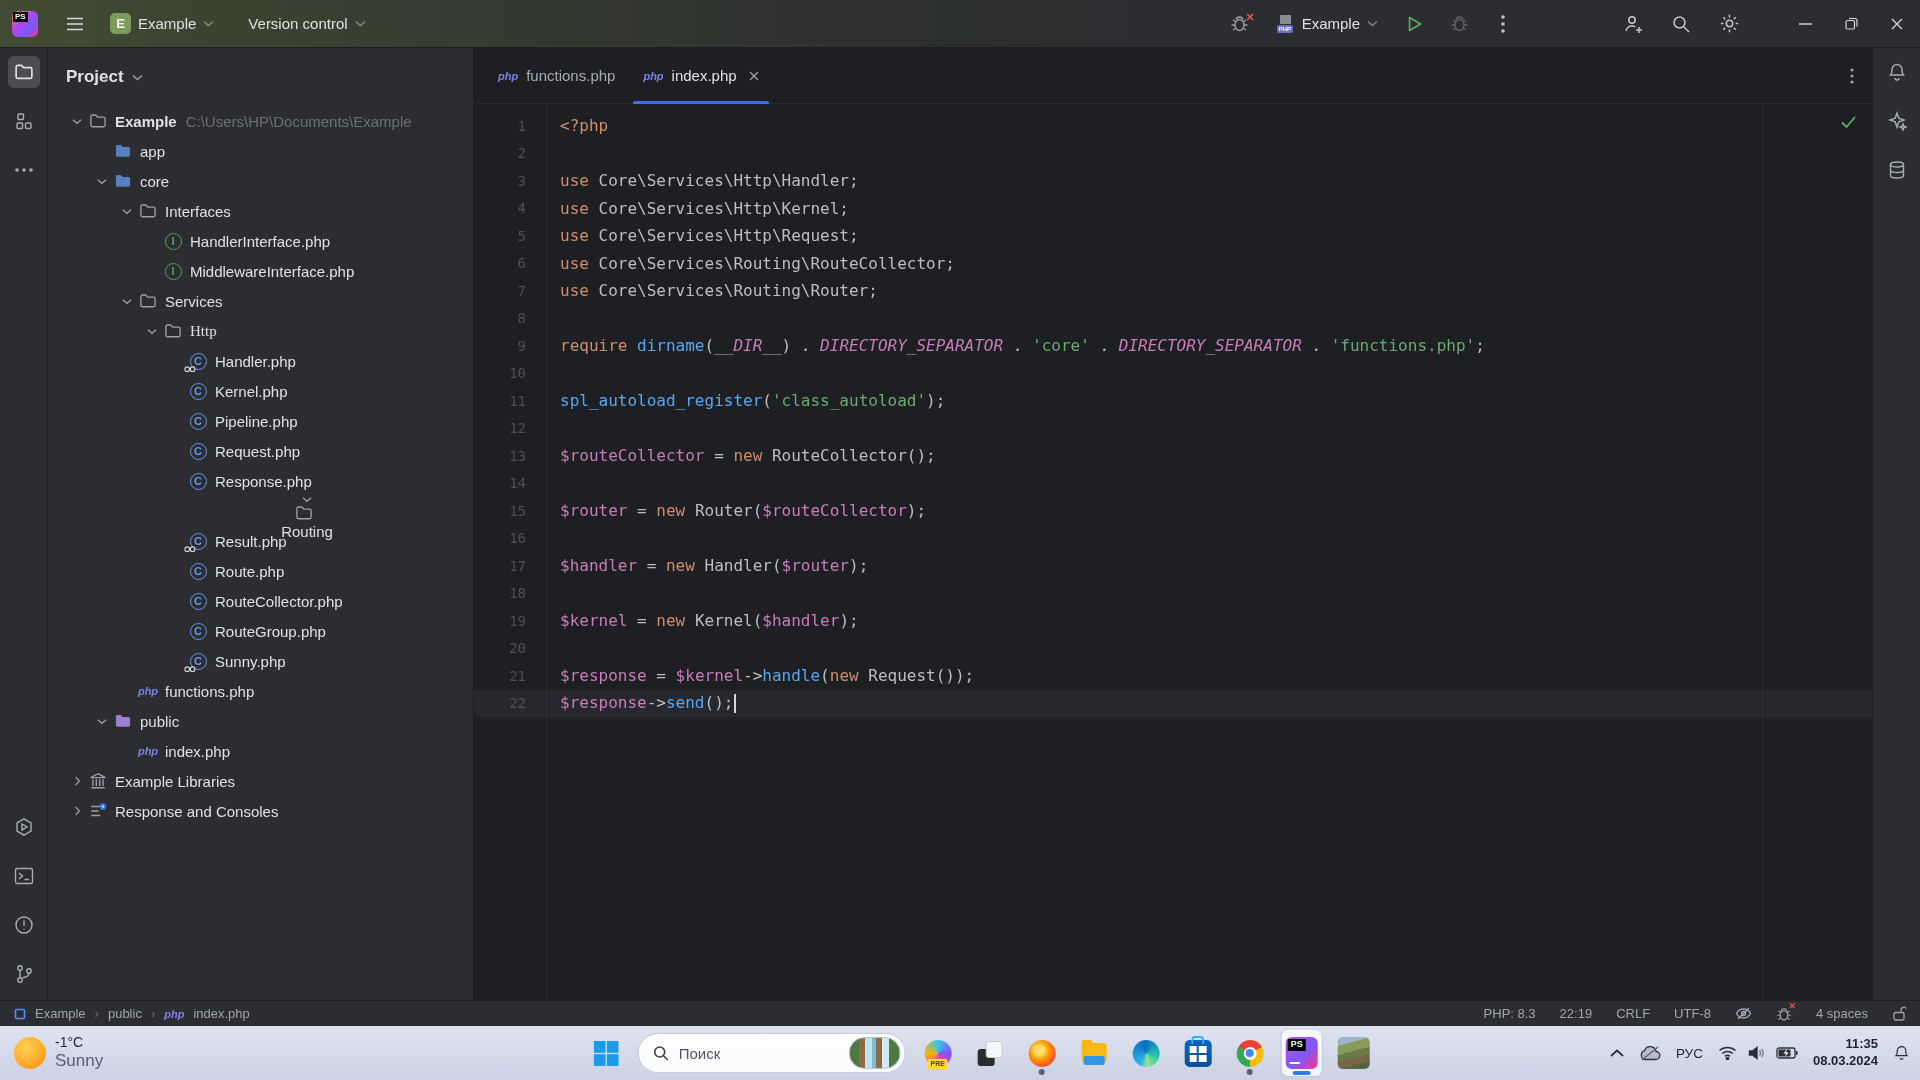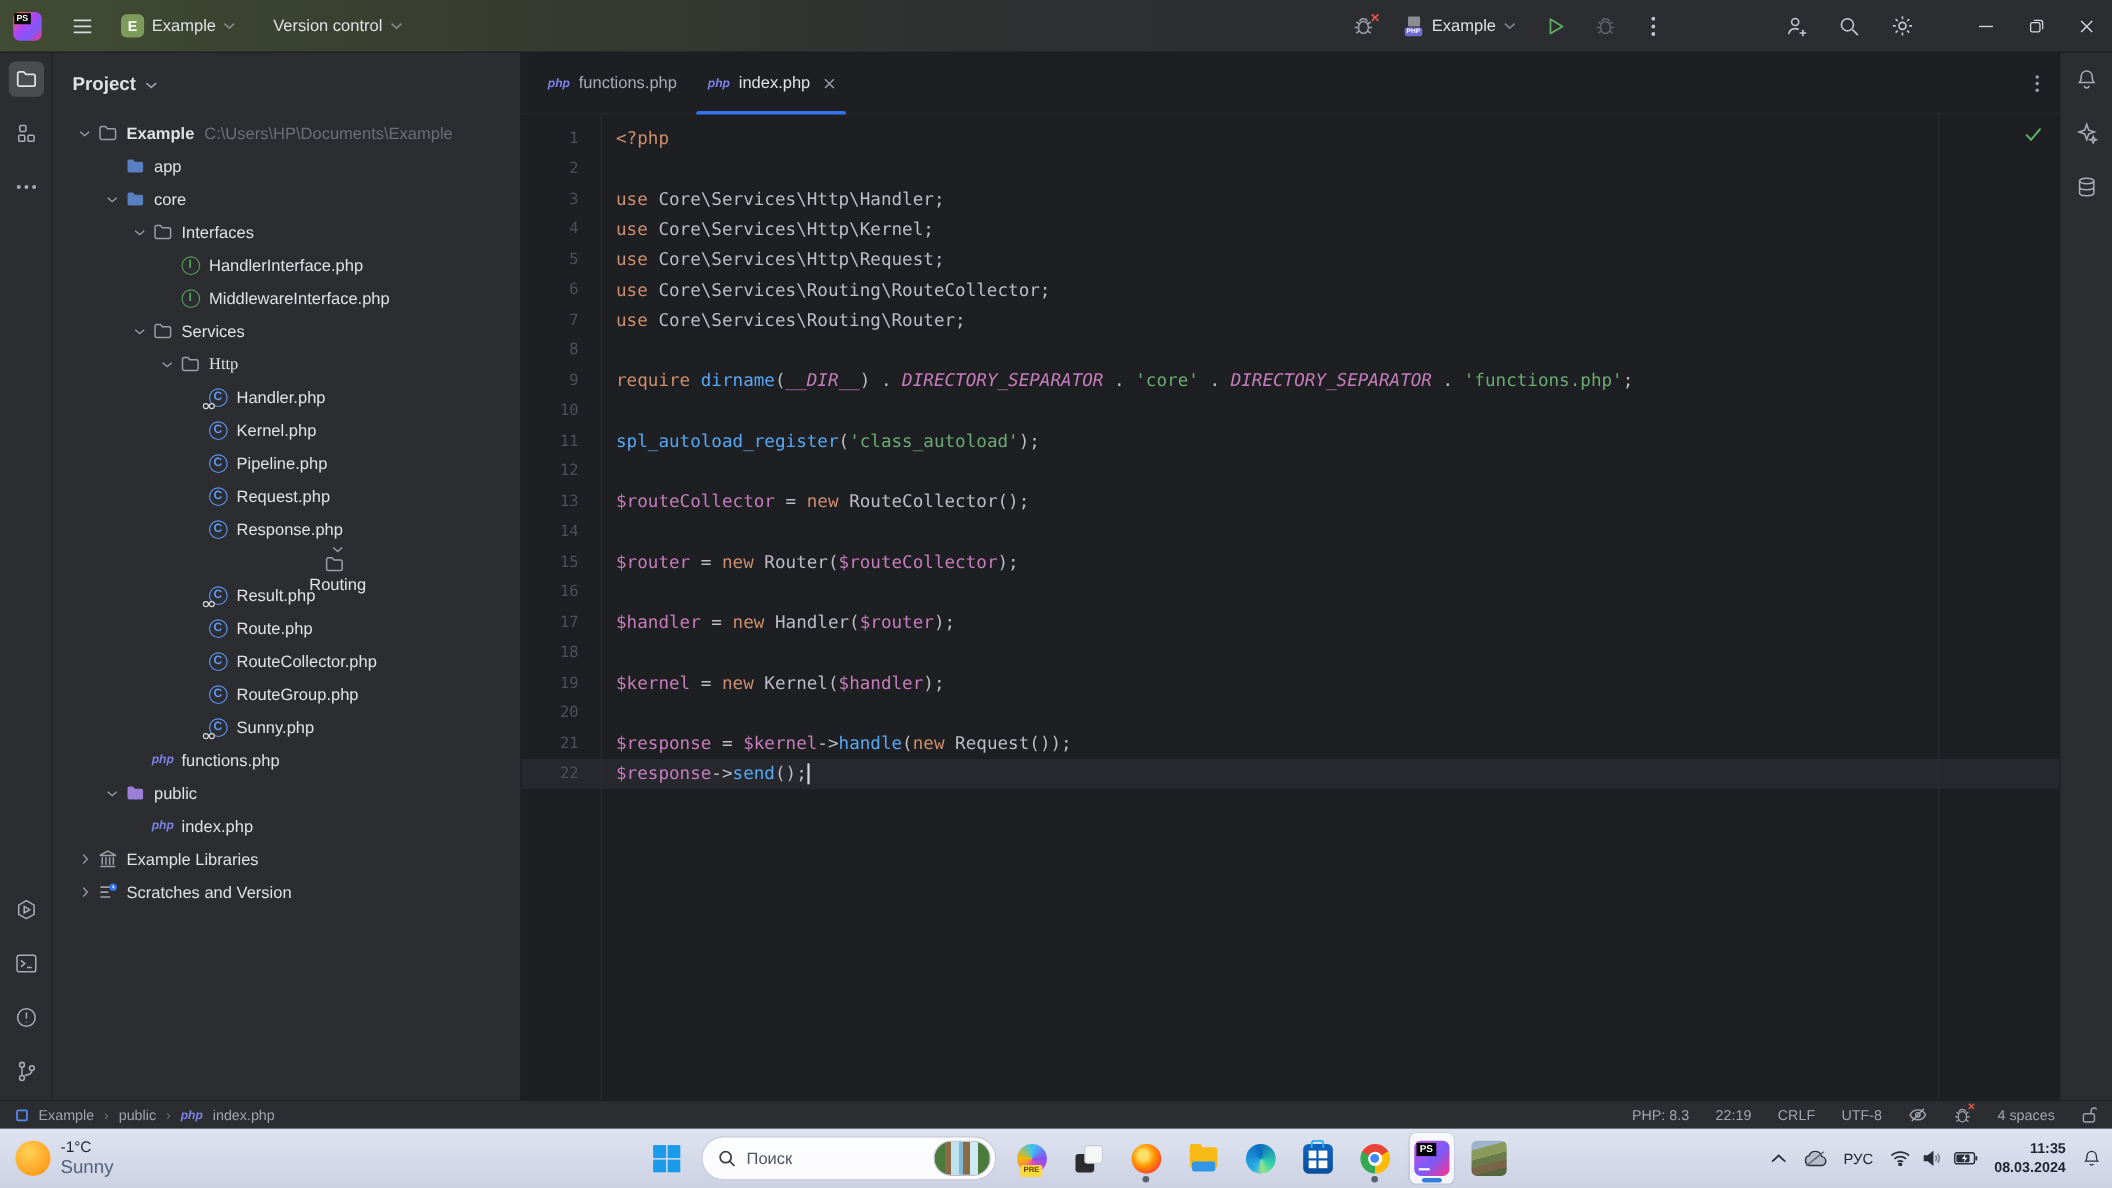--- a/index.html
+++ b/index.html
@@ -548,21 +548,21 @@
                 <path d="M1.5 1l4 4.5-4 4.5" stroke="#9da0a8" stroke-width="1.4" fill="none"></path>
               </svg>
             </span>
             <span class="ticon">
               <svg width="18" height="18" viewBox="0 0 16 16" fill="none" stroke="#9da0a8" stroke-width="1.3">
                 <path d="M2 4h8M2 8h6.5M2 12h8"></path>
                 <circle cx="12.3" cy="4" r="3" fill="#3574f0" stroke="none"></circle>
                 <path d="M12.3 2.6v1.5l1 .8" stroke="#fff" stroke-width="1"></path>
               </svg>
             </span>
-            <span>Scratches and Version</span>
+            <span>Response and Consoles</span>
           </div>
         </div>
     </section>
 
     <section class="editor">
       <div class="tabbar">
         <div class="tab">
           <span class="phptag">php</span>
           <span>functions.php</span>
         </div>

